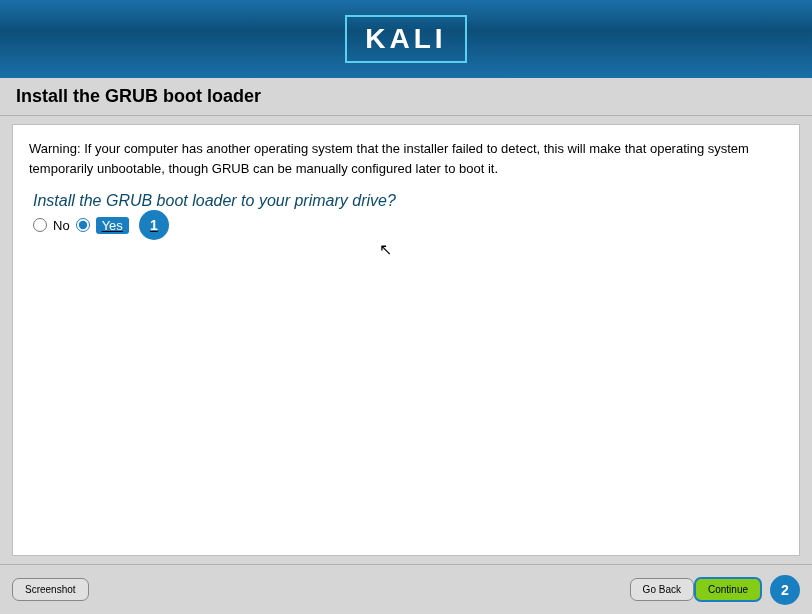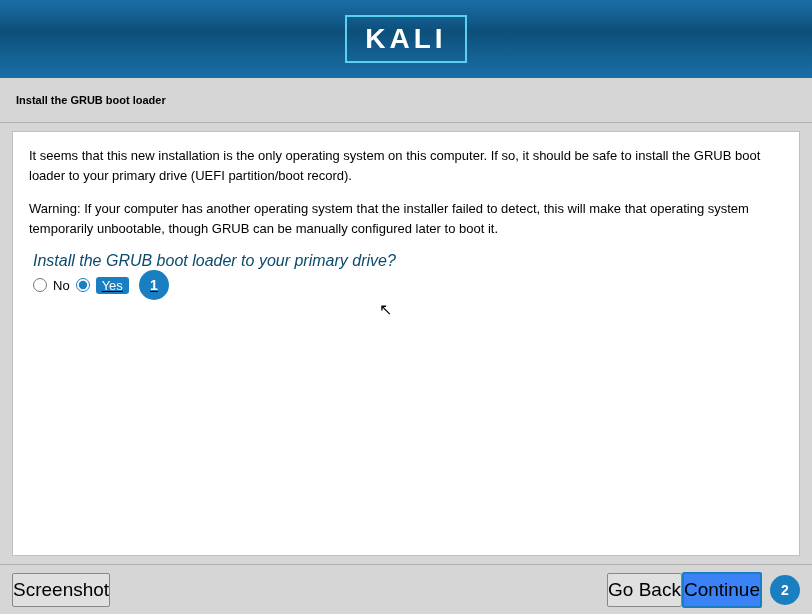--- a/index.html
+++ b/index.html
@@ -36,22 +36,22 @@
       background: #d6d6d6;
       padding: 0;
       height: calc(614px - 78px);
       display: flex;
       flex-direction: column;
     }
 
     
     .page-title {
       background: #d6d6d6;
-      padding: 16px 16px;
-      font-size: 11px;
+      padding: 8px 16px;
+      font-size: 18px;
       font-weight: bold;
       color: #000;
       border-bottom: 1px solid #b0b0b0;
     }
 
     
     .content-panel {
       background: #ffffff;
       margin: 8px 12px;
       padding: 14px 16px;
@@ -147,49 +147,48 @@
       align-items: center;
       gap: 10px;
     }
 
     .footer-right {
       display: flex;
       align-items: center;
     }
 
     .btn {
-      padding: 5px 0;
-      font-size: 19px;
+      padding: 5px 12px;
+      font-size: 10px;
       cursor: pointer;
       border: 1px solid #888;
       background: #e0e0e0;
       color: #000;
-      border-radius: 2px;
+      border-radius: 7px;
     }
 
     .btn-primary {
-      background: #3b82f6;
+      background: #84cc16;
       border: 2px solid #1a7fc1;
       font-weight: normal;
     }
   </style>
 </head>
 <body>
 
 <div class="header">
   <div class="kali-logo">KALI</div>
 </div>
 
 <div class="main">
 
   <div class="page-title">Install the GRUB boot loader</div>
 
   <div class="content-panel">
 
-    <p class="info-text">It seems that this new installation is the only operating system on this computer. If so, it should be safe to install the GRUB boot loader to your primary drive (UEFI partition/boot record).</p>
 
     <p class="warning-text">Warning: If your computer has another operating system that the installer failed to detect, this will make that operating system temporarily unbootable, though GRUB can be manually configured later to boot it.</p>
 
     <p class="question-label">Install the GRUB boot loader to your primary drive?</p>
 
     <div class="radio-group">
 
       <label class="radio-option">
         <input type="radio" name="grub-install" style="">
         <span class="radio-label">No</span>

